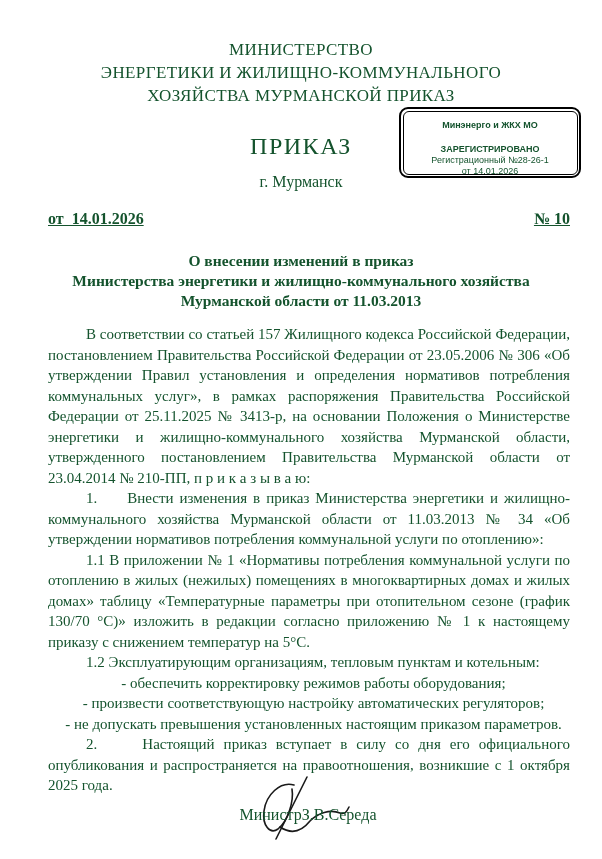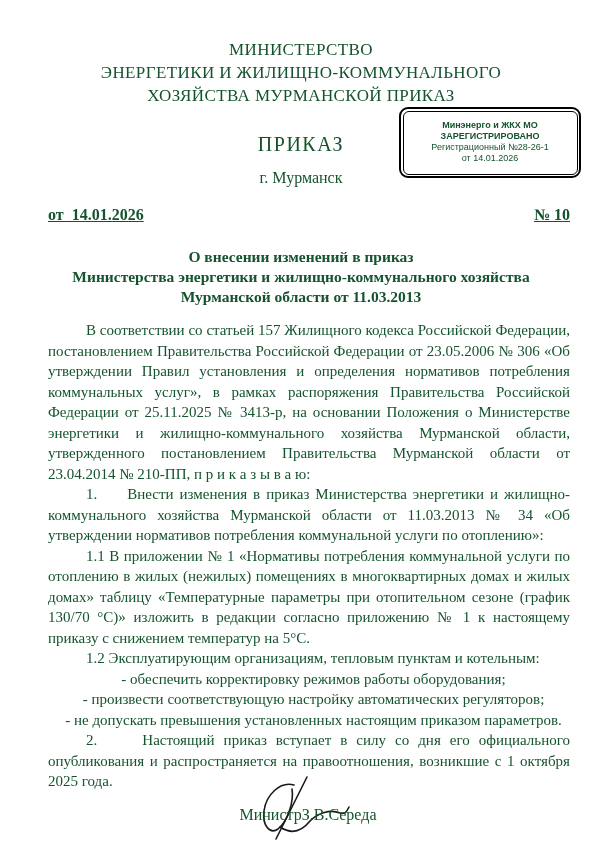--- a/index.html
+++ b/index.html
@@ -20,21 +20,21 @@
   .ministry-header {
     padding-top: 38px;
     text-align: center;
     font-size: 17px;
     line-height: 23px;
     letter-spacing: 0.4px;
   }
   .doc-type {
     margin-top: 26px;
     text-align: center;
-    font-size: 20px;
+    font-size: 24px;
     letter-spacing: 1.5px;
   }
   .city {
     margin-top: 13px;
     text-align: center;
     font-size: 16px;
   }
   .stamp {
     position: absolute;
     top: 107px;
@@ -52,21 +52,21 @@
     height: 100%;
     border: 1px solid #000;
     border-radius: 6px;
     box-sizing: border-box;
     font-family: "Liberation Sans", "DejaVu Sans", sans-serif;
     font-size: 9px;
     line-height: 11px;
     text-align: center;
     padding-top: 8px;
   }
-  .stamp-org { font-weight: bold; }
+  .stamp-org { font-weight: bold; margin-bottom: 13px; }
   .stamp-status { font-weight: bold; }
   .date-row {
     margin: 19px 32px 0 48px;
     display: flex;
     justify-content: space-between;
     font-size: 16px;
     font-weight: bold;
   }
   .date-row .u { text-decoration: underline; }
   .subject {

